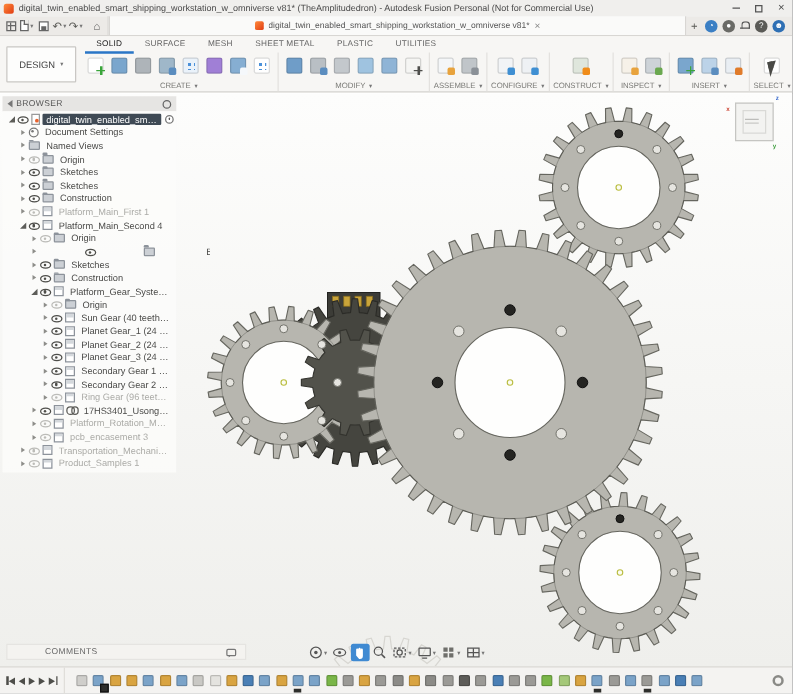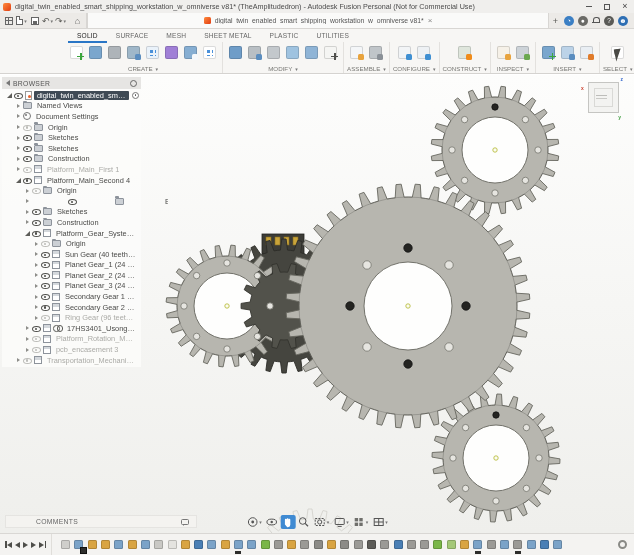--- a/index.html
+++ b/index.html
@@ -173,20 +173,24 @@
     <div class="ab-right">
       <span class="circ" style="background:#3b7fc4">◔</span>
       <span class="circ" style="background:#6a6a66">●</span>
       <span class="bell"></span>
       <span class="circ" style="background:#5a5a56">?</span>
       <span class="circ" style="background:#2e6fb4">☻</span>
     </div>
   </div>
 
   <div class="ribbon">
+    <div class="design-btn">
+      <span>DESIGN</span>
+      <span class="caret">▾</span>
+    </div>
     <div class="ribbon-tabs" id="ribbon-tabs">
         <span class="rtab active">SOLID</span>
         <span class="rtab">SURFACE</span>
         <span class="rtab">MESH</span>
         <span class="rtab">SHEET METAL</span>
         <span class="rtab">PLASTIC</span>
         <span class="rtab">UTILITIES</span>
       </div>
     <div class="ribbon-groups" id="ribbon-groups">
         <div class="rgroup">
@@ -444,30 +448,30 @@
       <div class="br-tree" id="br-tree">
           <div class="trow" style="padding-left: 3px;">
             <span class="arw exp"></span>
             <span class="eye"></span>
             <span class="idoc"></span>
             <span class="lbl sel">digital_twin_enabled_smart_sh...</span>
             <span class="iradio"></span>
           </div>
           <div class="trow" style="padding-left: 12px;">
             <span class="arw col"></span>
-            <span class="ifolder"></span>
-            <span class="lbl">Named Views</span>
-          </div>
-          <div class="trow" style="padding-left: 12px;">
-            <span class="arw col"></span>
             <span class="igearic"></span>
             <span class="lbl">Document Settings</span>
           </div>
           <div class="trow" style="padding-left: 12px;">
             <span class="arw col"></span>
+            <span class="ifolder"></span>
+            <span class="lbl">Named Views</span>
+          </div>
+          <div class="trow" style="padding-left: 12px;">
+            <span class="arw col"></span>
             <span class="eye off"></span>
             <span class="ifolder"></span>
             <span class="lbl">Origin</span>
           </div>
           <div class="trow" style="padding-left: 12px;">
             <span class="arw col"></span>
             <span class="eye"></span>
             <span class="ifolder"></span>
             <span class="lbl">Sketches</span>
           </div>
@@ -590,20 +594,26 @@
             <span class="arw col"></span>
             <span class="eye off"></span>
             <span class="icomp"></span>
             <span class="lbl">pcb_encasement 3</span>
           </div>
           <div class="trow grayed" style="padding-left: 12px;">
             <span class="arw col"></span>
             <span class="eye off"></span>
             <span class="icomp"></span>
             <span class="lbl">Transportation_Mechanism 1</span>
+          </div>
+          <div class="trow grayed" style="padding-left: 12px;">
+            <span class="arw col"></span>
+            <span class="eye off"></span>
+            <span class="icomp"></span>
+            <span class="lbl">Product_Samples 1</span>
           </div>
         </div>
     </div>
 
     <div class="comments">
       <span class="c-label" able="false">COMMENTS</span>
       <span class="bubble"></span>
     </div>
 
     <div class="navbar" id="navbar">

